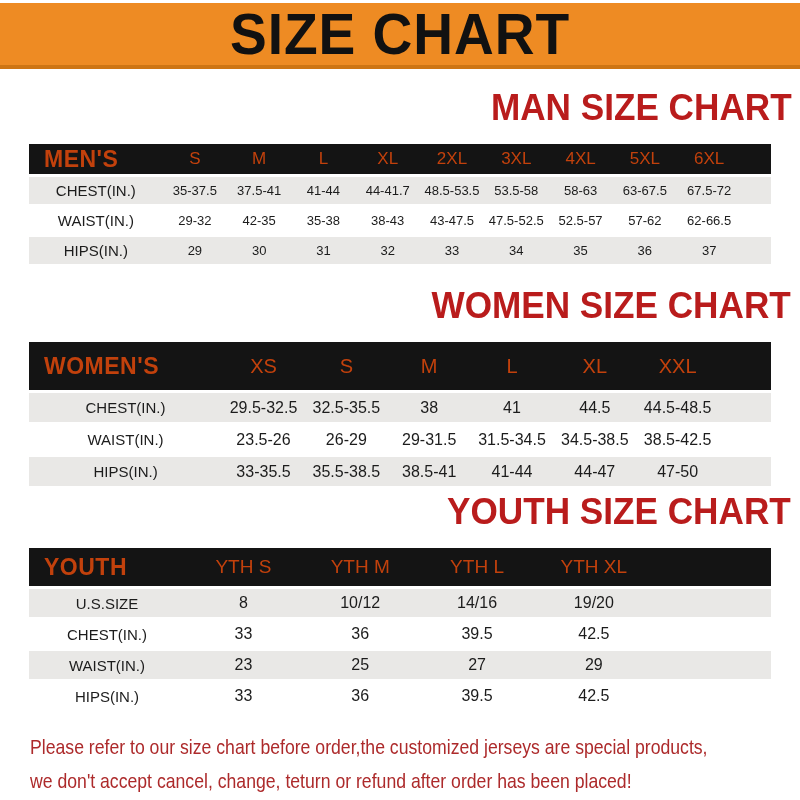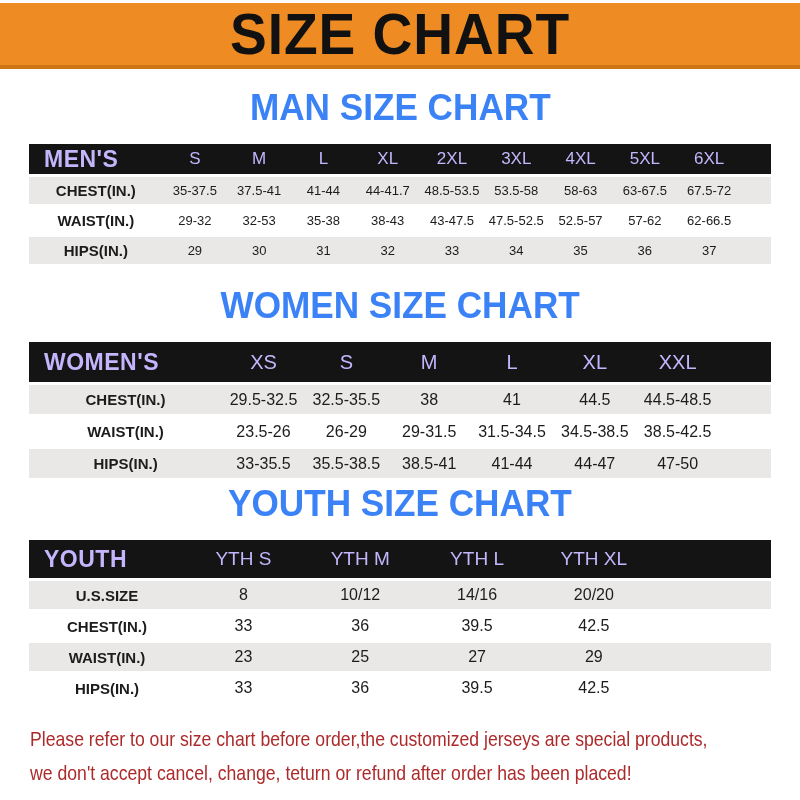--- a/index.html
+++ b/index.html
@@ -29,53 +29,53 @@
   .banner-title{
     display:inline-block;
     font-size:58px;font-weight:bold;color:#111;
     transform:scaleX(.95);transform-origin:center;
     letter-spacing:1px;line-height:1;
   }
 
   
   .section-title{
     margin:20px 0 15px;
-    text-align:center;line-height:1;
-    font-size:37px;font-weight:bold;color:#3b82f6;
+    text-align:right;line-height:1;
+    font-size:37px;font-weight:bold;color:#b91c1c;
   }
   .section-title .cond{display:inline-block;transform:scaleX(.95);transform-origin:center;letter-spacing:0;}
   .sec-youth .section-title{margin-top:4px;}
 
   
   table.size-table{
     width:742px;margin:0 auto;
     border-collapse:separate;border-spacing:0 3px;
     table-layout:fixed;
   }
   table.size-table th,table.size-table td{
     text-align:center;vertical-align:middle;
     padding:0;color:#1c1c1c;
     overflow:hidden;white-space:nowrap;
   }
   table.size-table thead tr{background:var(--bar-bg);}
-  table.size-table thead th{color:#c4b5fd;font-weight:normal;}
+  table.size-table thead th{color:#c2410c;font-weight:normal;}
   table.size-table thead th.corner{
     text-align:left;padding-left:15px;font-weight:bold;font-size:23px;letter-spacing:.5px;
   }
   table.size-table tbody tr:nth-child(odd){background:var(--row-alt);}
   table.size-table tbody tr:nth-child(even){background:#ffffff;}
-  table.size-table tbody td.row-label{font-size:15px;font-weight:bold;}
+  table.size-table tbody td.row-label{font-size:15px;}
 
   
   .t-men thead th{height:30px;font-size:17px;}
   .t-men tbody td{height:27px;font-size:13px;}
   .t-men .corner,.t-men .row-label{width:16%;}
   .t-men .spacer{width:4%;}
   
-  .t-women thead th{height:40px;font-size:20px;}
+  .t-women thead th{height:48px;font-size:20px;}
   .t-women tbody td{height:29px;font-size:16px;}
   .t-women .corner,.t-women .row-label{width:24%;}
   .t-women .spacer{width:7%;}
   
   .t-youth thead th{height:38px;font-size:19px;}
   .t-youth tbody td{height:28px;font-size:16px;}
   .t-youth .corner,.t-youth .row-label{width:19%;}
   .t-youth .spacer{width:16%;}
   .t-youth tbody td.row-label{font-size:16px;}
 
@@ -131,21 +131,21 @@
             <td class="val">48.5-53.5</td>
             <td class="val">53.5-58</td>
             <td class="val">58-63</td>
             <td class="val">63-67.5</td>
             <td class="val">67.5-72</td>
             <td class="spacer"></td>
           </tr>
           <tr class="">
             <td class="row-label">WAIST(IN.)</td>
             <td class="val">29-32</td>
-            <td class="val">32-53</td>
+            <td class="val">42-35</td>
             <td class="val">35-38</td>
             <td class="val">38-43</td>
             <td class="val">43-47.5</td>
             <td class="val">47.5-52.5</td>
             <td class="val">52.5-57</td>
             <td class="val">57-62</td>
             <td class="val">62-66.5</td>
             <td class="spacer"></td>
           </tr>
           <tr class="">
@@ -231,21 +231,21 @@
             <th class="size-head">YTH XL</th>
             <th class="spacer"></th>
           </tr>
         </thead>
         <tbody>
           <tr class="">
             <td class="row-label">U.S.SIZE</td>
             <td class="val">8</td>
             <td class="val">10/12</td>
             <td class="val">14/16</td>
-            <td class="val">20/20</td>
+            <td class="val">19/20</td>
             <td class="spacer"></td>
           </tr>
           <tr class="">
             <td class="row-label">CHEST(IN.)</td>
             <td class="val">33</td>
             <td class="val">36</td>
             <td class="val">39.5</td>
             <td class="val">42.5</td>
             <td class="spacer"></td>
           </tr>

